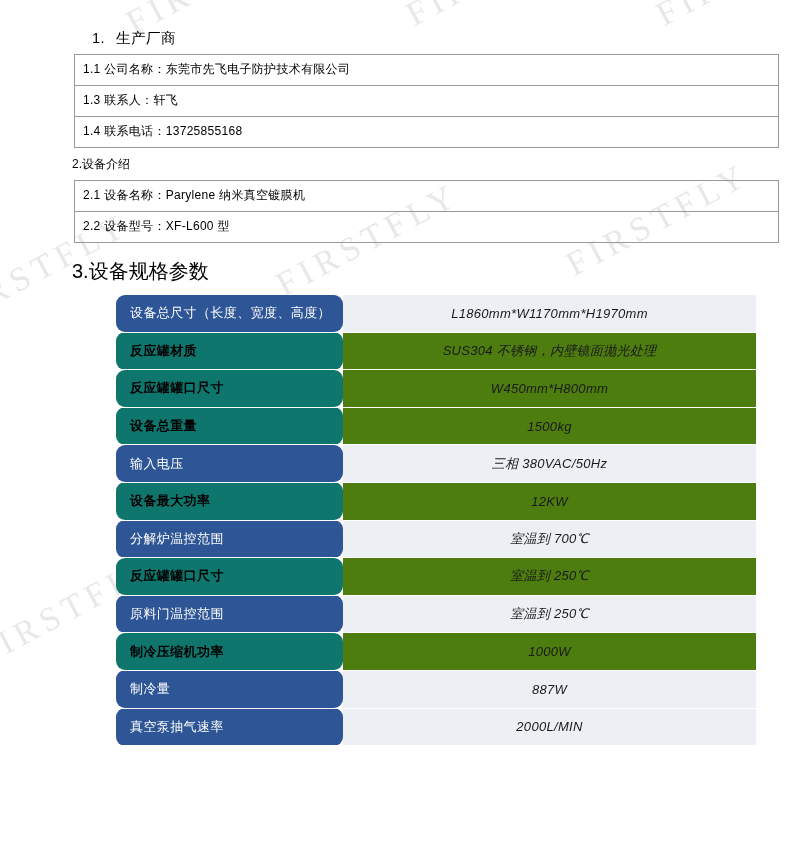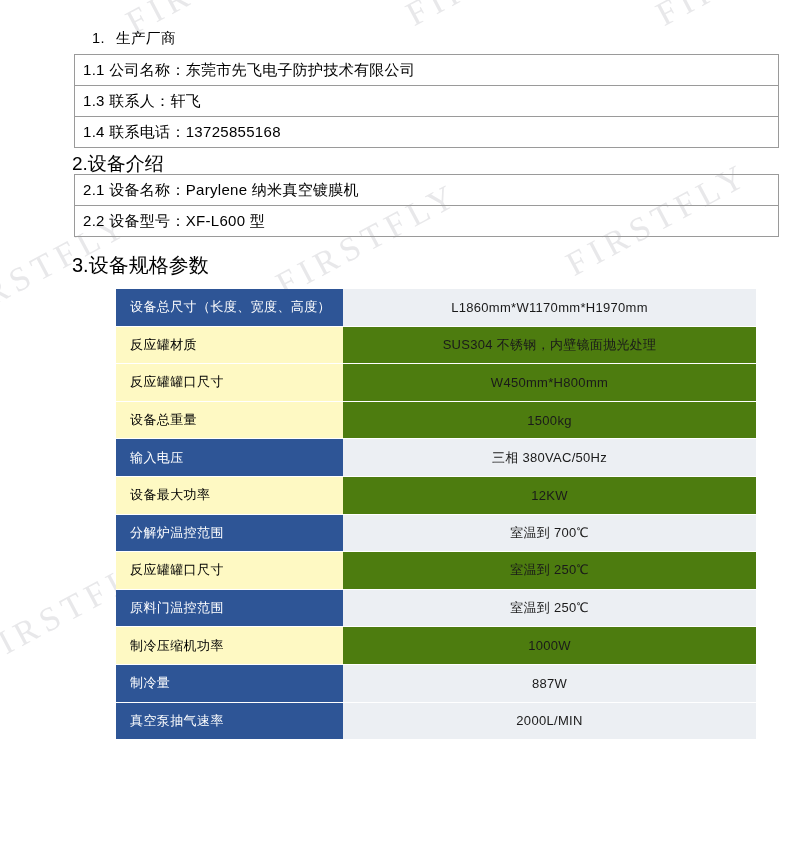--- a/index.html
+++ b/index.html
@@ -56,32 +56,32 @@
   
   table.info {
     border-collapse: collapse;
     width: 705px;
     margin: 0 0 0 36px;
     table-layout: fixed;
   }
   table.info td {
     border: 1px solid #9a9a9a;
     padding: 4px 6px 6px 8px;
-    font-size: 15px;
+    font-size: 12px;
     line-height: 19px;
     height: 20px;
     vertical-align: middle;
     letter-spacing: 0.3px;
     margin-left: 12px;
   }
 
   .heading2 {
-    font-size: 19px;
+    font-size: 12px;
     line-height: 20px;
-    margin: 6px 0 0 34px;
+    margin: 6px 0 6px 34px;
   }
   .heading3 {
     font-size: 20px;
     line-height: 20px;
     margin: 18px 0 14px 34px;
   }
 
   
   table.spec {
     border-collapse: collapse;
@@ -95,32 +95,35 @@
     vertical-align: middle;
     border: none;
   }
   table.spec td.label {
     width: 212px;
     background: #2e5596;
     color: #ffffff;
     padding-left: 14px;
     letter-spacing: 0.4px;
     border-bottom: 1px solid #ffffff;
+    border-radius: 9px;
   }
   table.spec tr.alt td.label {
-    background: #fef9c3;
+    background: #0f766e;
     color: #000000;
     border-bottom: 1px solid #ffffff;
+    font-weight: bold;
   }
   table.spec td.value {
     background: #eceff3;
     text-align: center;
     color: #1a1a1a;
     border-bottom: 1px solid #ffffff;
     letter-spacing: 0.3px;
+    font-style: italic;
   }
   table.spec tr.alt td.value {
     background: #4d7c0f;
   }
 </style>
 </head>
 <body>
 
 <div class="watermark-layer" id="wm-layer">
     <div class="wm" style="left: 120px; top: 8px;">FIRSTFLY</div>

